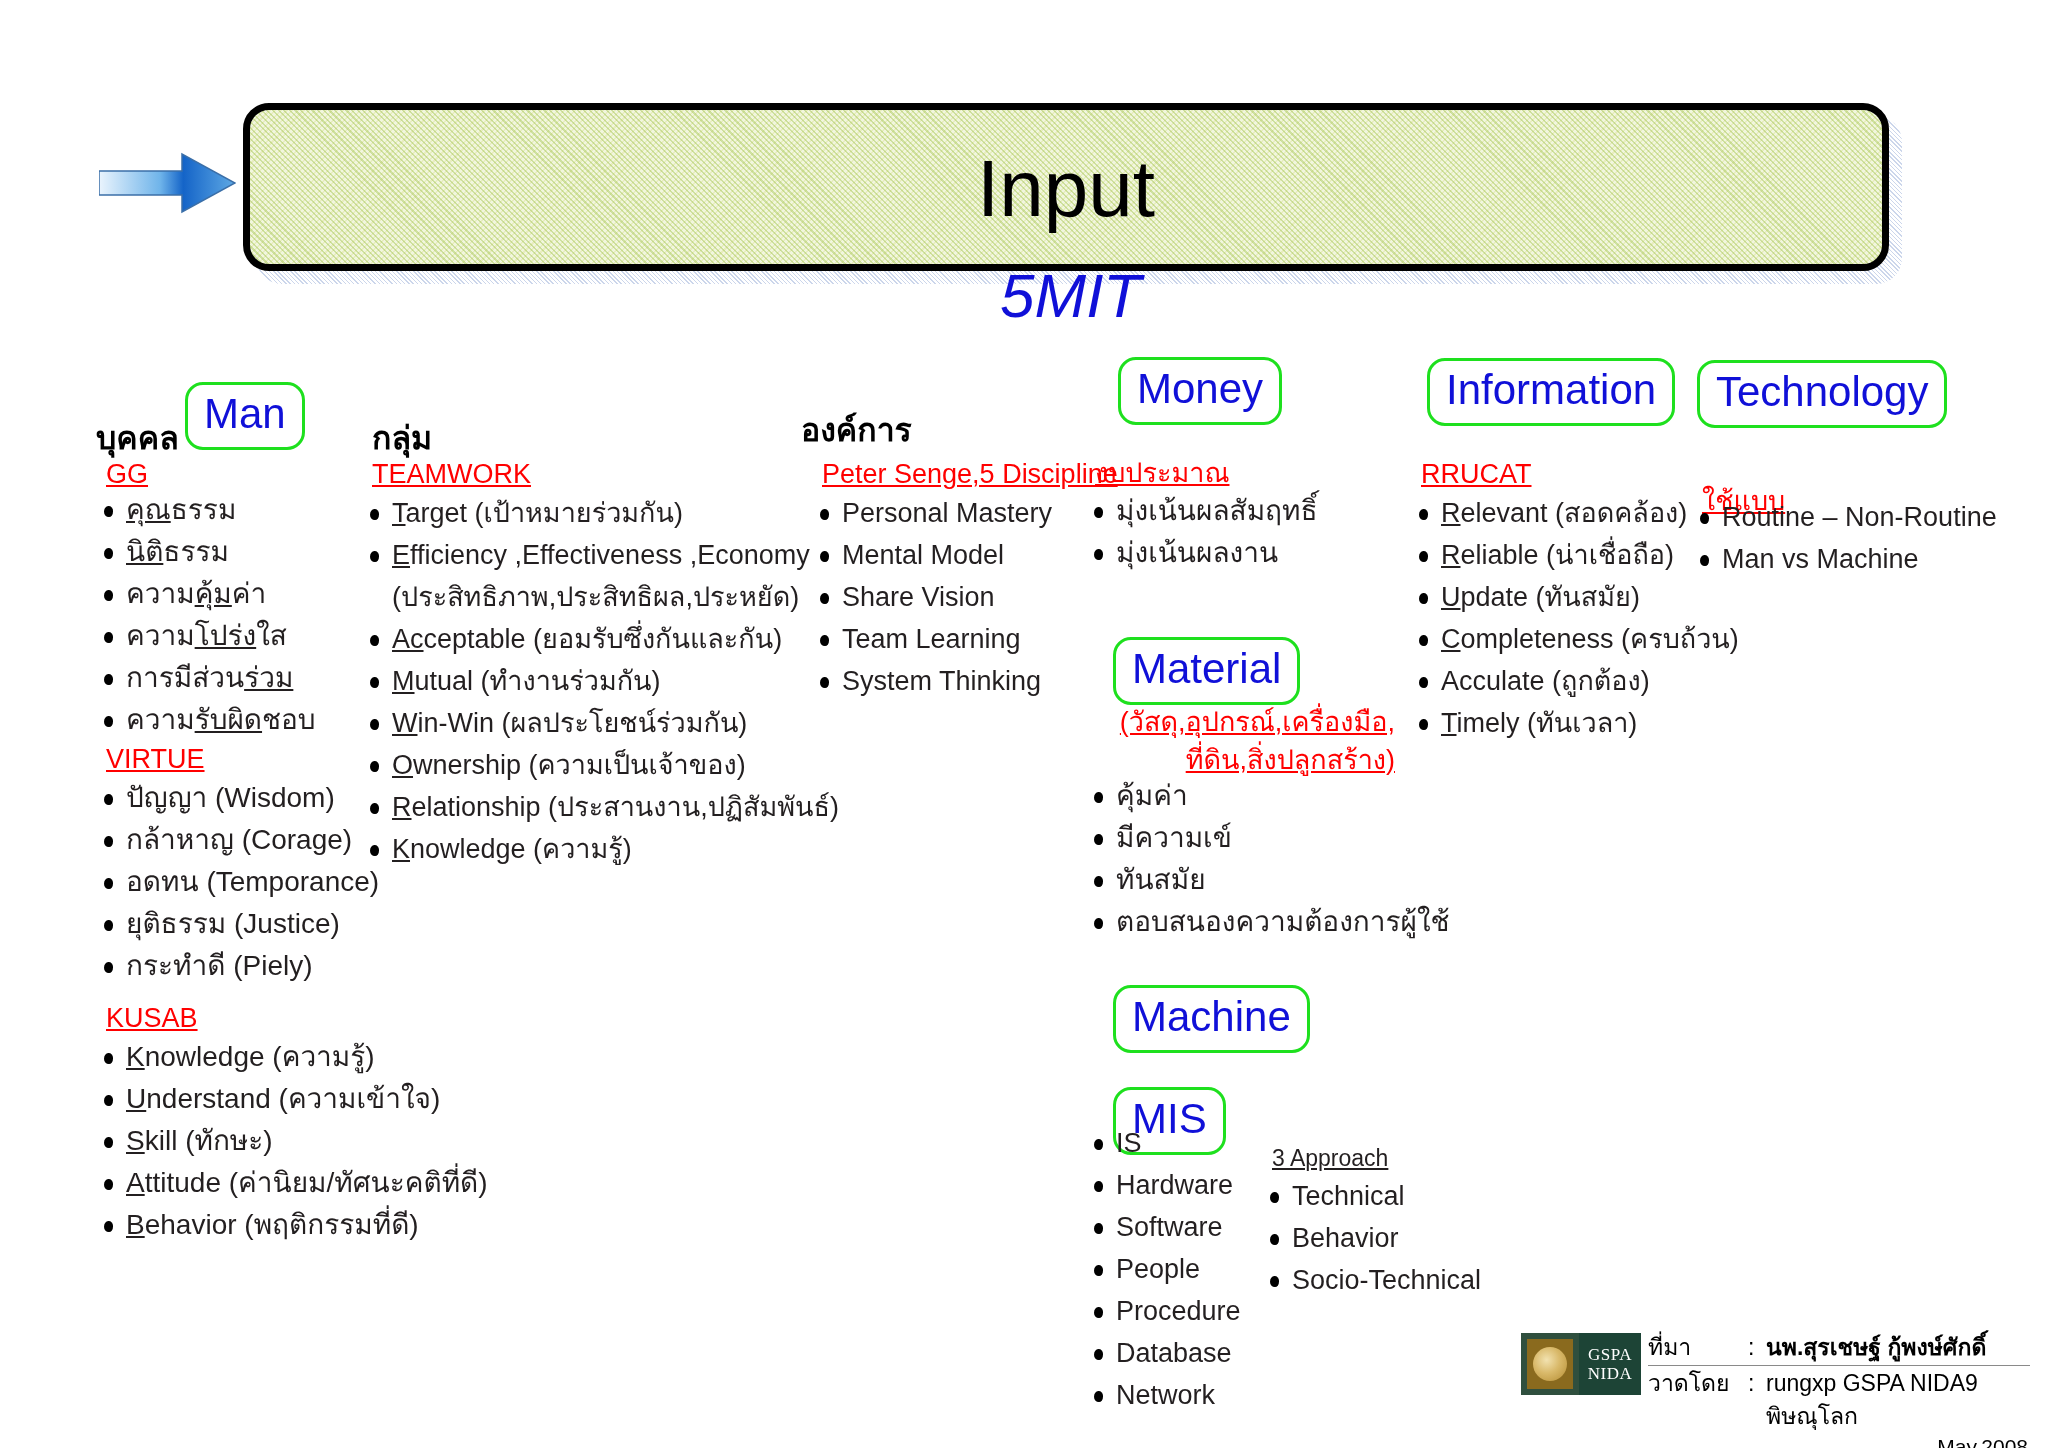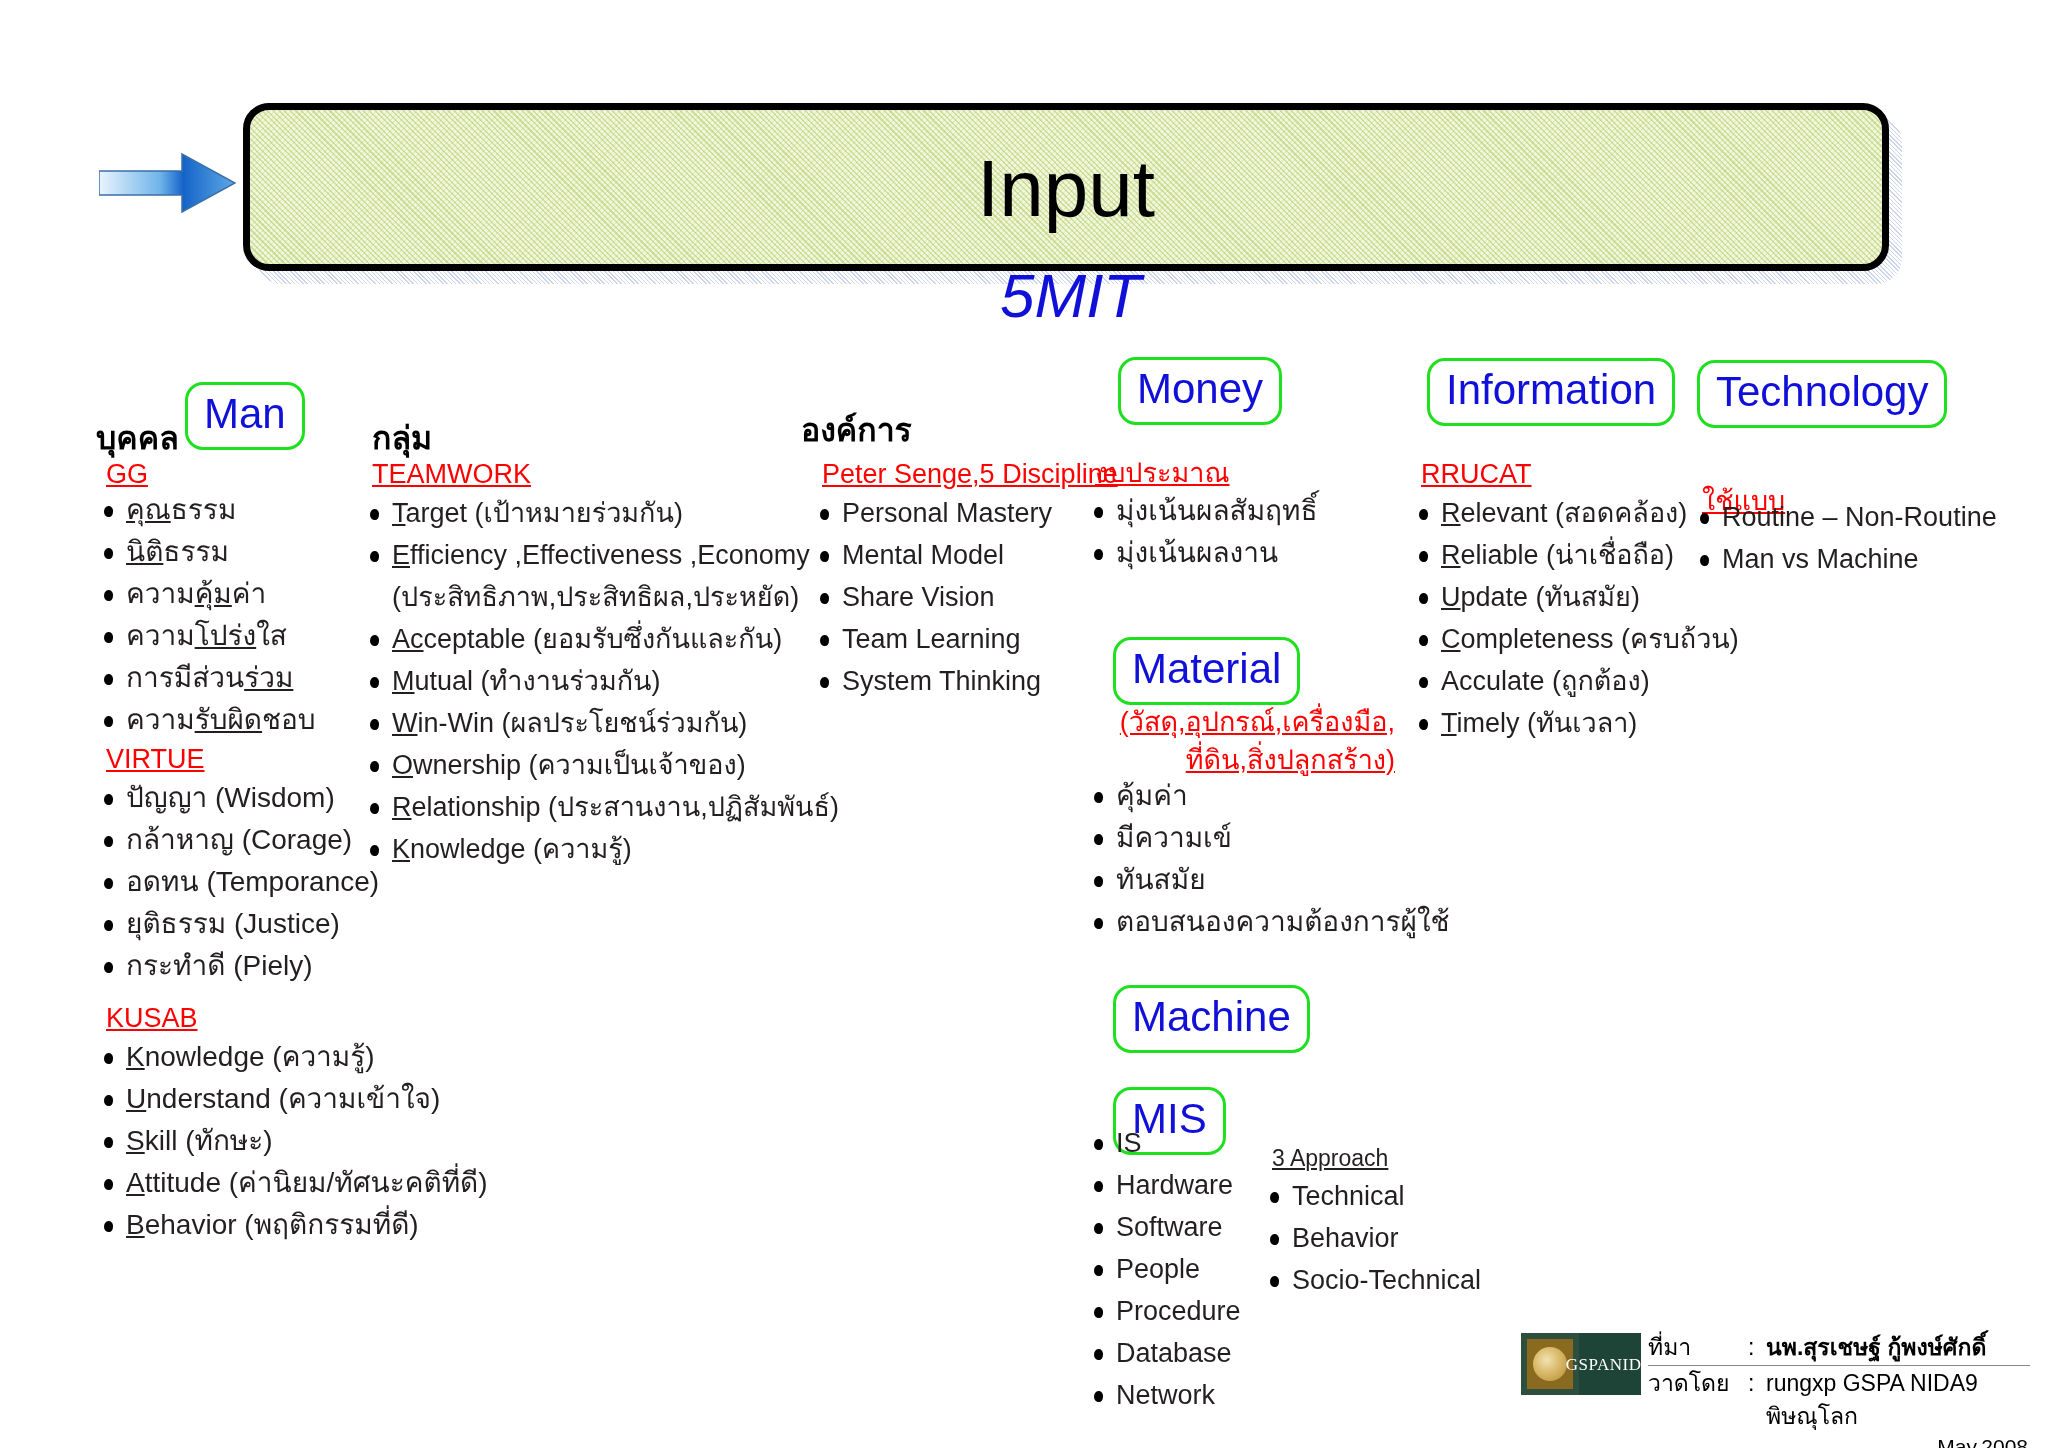--- a/index.html
+++ b/index.html
@@ -168,21 +168,21 @@
     display: flex; align-items: center; justify-content: center;
   }
   .logo .l-left .seal {
     width: 34px; height: 34px; border-radius: 50%;
     background: radial-gradient(circle at 40% 38%, #f2e2b0 0%, #d9b96a 45%, #b48c32 100%);
   }
   .logo .l-right {
     width: 62px; height: 62px;
     background: #1d4436;
     color: #ffffff;
-    display: flex; 
+    display: flex; flex-direction: column;
     align-items: center; justify-content: center;
     font-family: "Liberation Serif", "DejaVu Serif", serif;
     font-size: 17px;
     line-height: 19px;
     letter-spacing: .5px;
   }
   .credit {
     position: absolute;
     left: 1648px;
     top: 1331px;

